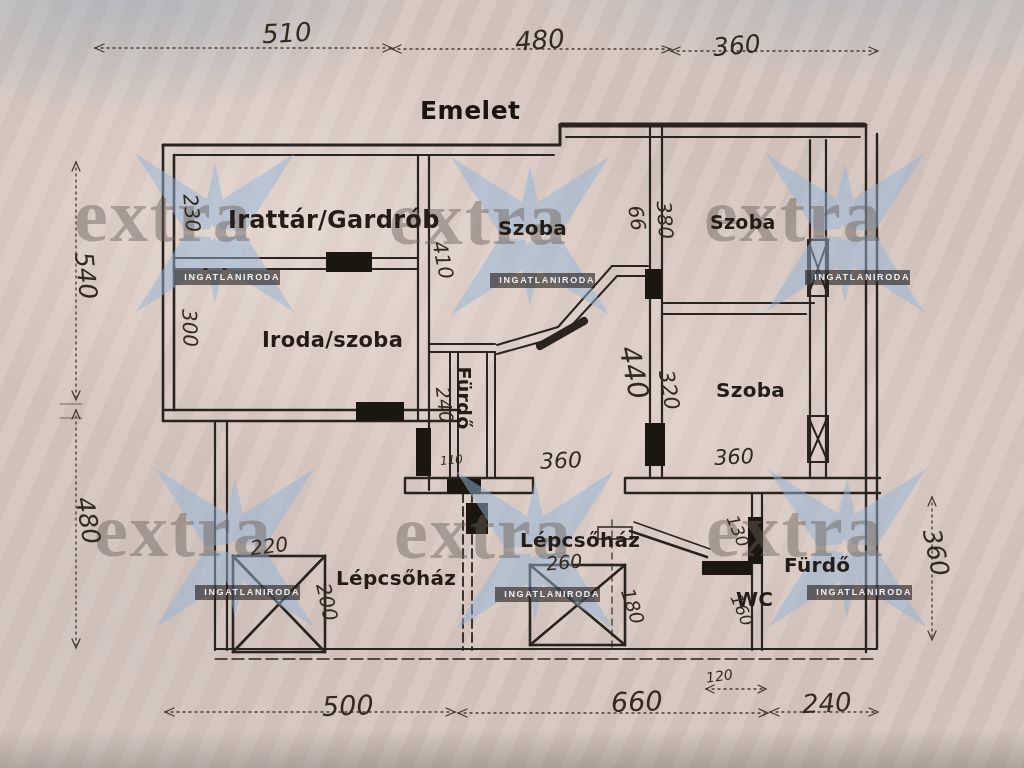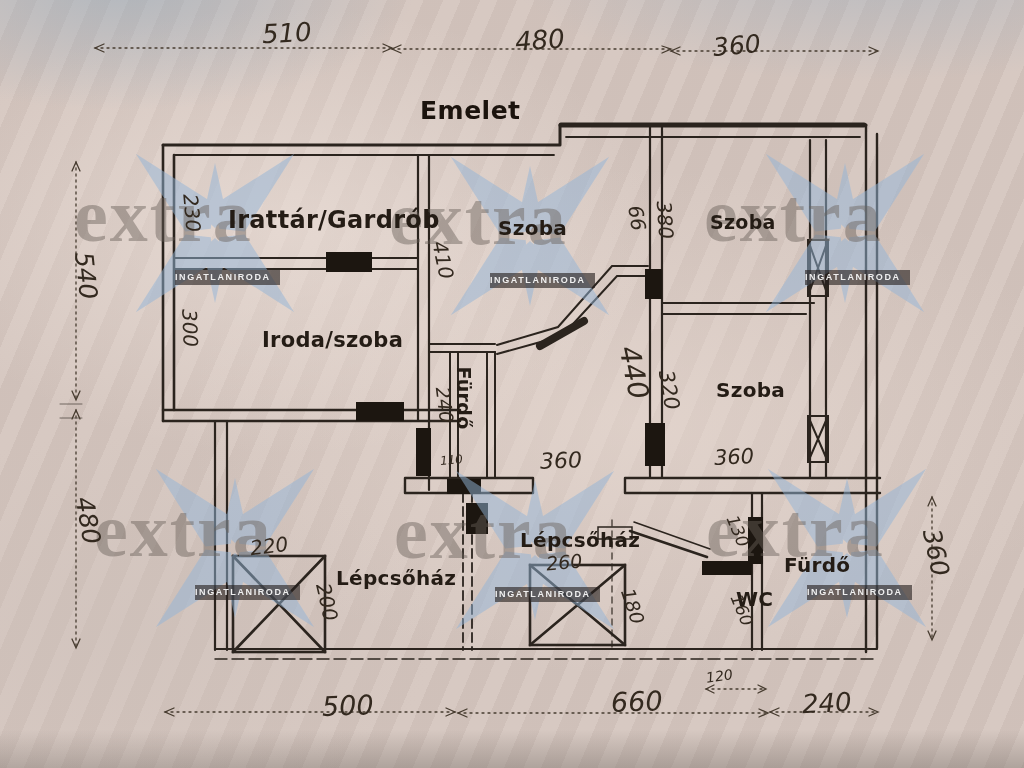--- a/index.html
+++ b/index.html
@@ -17,21 +17,21 @@
   .lbl{position:absolute;white-space:nowrap;}
   .room{font-family:"DejaVu Sans",sans-serif;font-weight:bold;color:#241c15;letter-spacing:.3px;}
   .hand{font-family:"DejaVu Sans",sans-serif;font-style:italic;color:#33291f;font-weight:500;}
   .title{font-family:"DejaVu Sans",sans-serif;font-weight:bold;color:#1b130d;letter-spacing:.5px;}
   .wm{position:absolute;width:330px;height:210px;pointer-events:none;}
   .wm .star{position:absolute;left:35px;top:-62px;}
   .wm .extra{position:absolute;left:14px;top:2px;font-family:Liberation Serif, serif;font-weight:600;
        font-size:76px;color:rgba(104,95,88,.45);letter-spacing:2px;line-height:1;}
   .wm .bar{position:absolute;left:115px;top:95px;width:105px;height:15px;background:rgba(38,33,30,.62);
        color:rgba(255,255,255,.9);font-family:"Liberation Sans",sans-serif;font-weight:bold;
-       font-size:9px;letter-spacing:1.6px;line-height:15px;text-align:left;}
+       font-size:9px;letter-spacing:1.6px;line-height:15px;text-align:right;}
   svg{position:absolute;left:0;top:0;}
 </style>
 </head>
 <body>
 
 <div id="paper">
 
   <svg width="1024" height="768" viewBox="0 0 1024 768">
     <g stroke="#2b241e" fill="none" stroke-linecap="round">
 

